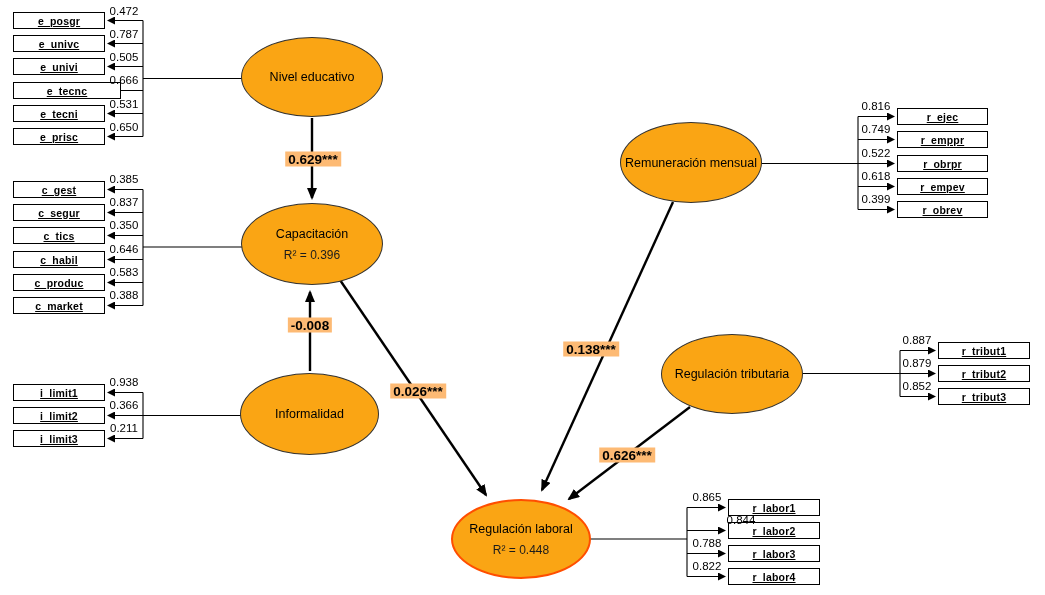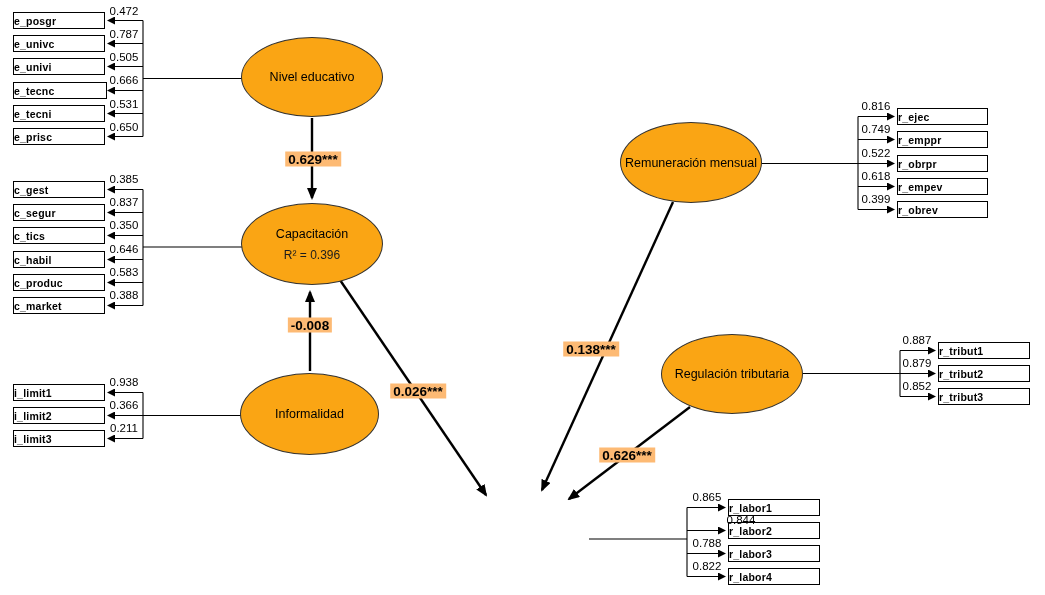--- a/index.html
+++ b/index.html
@@ -1,20 +1,20 @@
 <!DOCTYPE html>
 <html><head>
 <meta charset="utf-8">
 <style>
   html,body{margin:0;padding:0;background:#fff;}
   #stage{position:relative;width:1045px;height:595px;background:#fff;overflow:hidden;
          font-family:"Liberation Sans","DejaVu Sans",sans-serif;}
   #wires{position:absolute;left:0;top:0;z-index:0;}
   .b{position:absolute;height:17px;box-sizing:border-box;border:1.5px solid #000;background:#fff;
-     display:flex;align-items:center;z-index:1;}
+     display:flex;align-items:center;justify-content:center;z-index:1;text-decoration:underline;}
   .b span{font-weight:bold;font-size:10.5px;color:#000;letter-spacing:0.2px;}
   .v{position:absolute;transform:translateX(-50%);font-weight:normal;font-size:11.5px;color:#000;
      line-height:12px;z-index:1;white-space:nowrap;}
   .e{position:absolute;box-sizing:border-box;border-radius:50%;background:#FAA514;border:1.6px solid #333;
      display:flex;flex-direction:column;align-items:center;justify-content:center;z-index:1;}
   .e .t{font-weight:normal;font-size:12.5px;color:#000000;white-space:nowrap;}
   .e .r2{font-size:12px;color:#1c1c1c;margin-top:7px;white-space:nowrap;}
   .e.hl{border:2px solid #FF4E00;}
   .pl{position:absolute;transform:translate(-50%,-50%);background:#fdba74;padding:0 3px;
       font-weight:bold;font-size:13.5px;color:#000;z-index:2;white-space:nowrap;}
@@ -102,21 +102,21 @@
 
   <div class="b" style="left:13px;top:12px;width:92px">
       <span>e_posgr</span>
     </div>
   <div class="b" style="left:13px;top:35px;width:92px">
       <span>e_univc</span>
     </div>
   <div class="b" style="left:13px;top:58px;width:92px">
       <span>e_univi</span>
     </div>
-  <div class="b" style="left:13px;top:82px;width:94px">
+  <div class="b" style="left:13px;top:82px;width:108px">
       <span>e_tecnc</span>
     </div>
   <div class="b" style="left:13px;top:105px;width:92px">
       <span>e_tecni</span>
     </div>
   <div class="b" style="left:13px;top:128px;width:92px">
       <span>e_prisc</span>
     </div>
   <div class="v" style="left:124px;top:5px">0.472</div>
   <div class="v" style="left:124px;top:28px">0.787</div>
@@ -223,20 +223,24 @@
   </div>
   <div class="e" style="left:240px;top:373px;width:139px;height:82px">
     <div class="t">Informalidad</div>
   </div>
   <div class="e" style="left:620px;top:122px;width:142px;height:81px">
     <div class="t">Remuneración mensual</div>
   </div>
   <div class="e" style="left:661px;top:334px;width:142px;height:80px">
     <div class="t">Regulación tributaria</div>
   </div>
+  <div class="e hl" style="left:451px;top:499px;width:140px;height:80px">
+    <div class="t">Regulación laboral</div>
+    <div class="r2">R² = 0.448</div>
+  </div>
 
   <div class="pl" style="left:313px;top:159px">0.629***</div>
   <div class="pl" style="left:310px;top:325px">-0.008</div>
   <div class="pl" style="left:418px;top:391px">0.026***</div>
   <div class="pl" style="left:591px;top:349px">0.138***</div>
   <div class="pl" style="left:627px;top:455px">0.626***</div>
 
 </div>
 
 </body></html>

